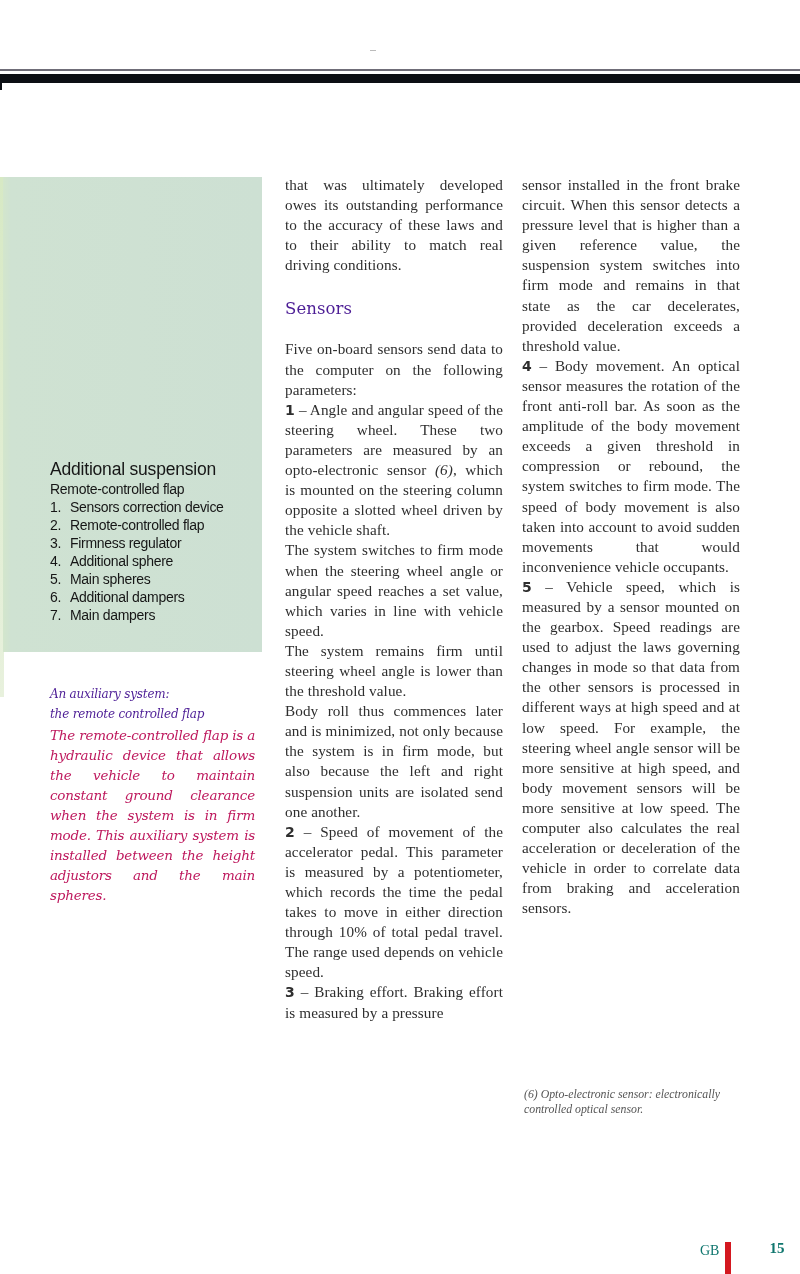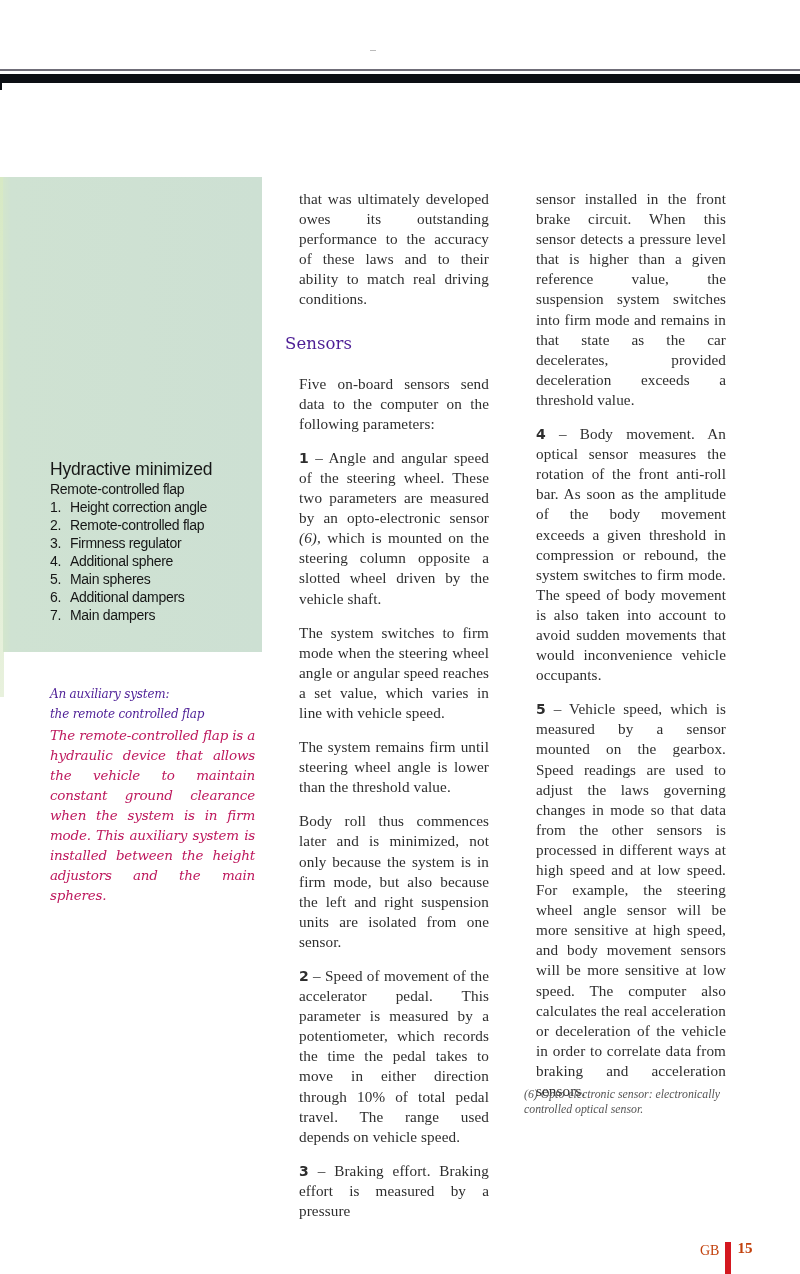--- a/index.html
+++ b/index.html
@@ -46,62 +46,62 @@
   }
   .aux-title { font-size: 12px; line-height: 20px; color: #4c1d95; letter-spacing: -0.2px; }
   .aux-body { font-size: 13.5px; line-height: 20px; color: #be185d; letter-spacing: -0.2px; margin-top: 1px; text-align: justify; }
 
   .col {
     position: absolute; width: 218px;
     font-family: "Liberation Serif", "DejaVu Serif", serif;
     font-size: 15.2px; line-height: 20.1px; color: #2e2e2e;
     text-align: justify; letter-spacing: 0.1px;
   }
-  .col p { margin: 14px; }
+  .col p { margin: 0; }
   .col-mid { left: 285px; top: 175px; }
   .col-right { left: 522px; top: 175px; }
   .heading {
     font-family: "DejaVu Serif", "Liberation Serif", serif; font-weight: normal;
     font-size: 16.5px; color: #4c1d95; margin: 24px 0 20px 0; line-height: 20px;
   }
   .num-bold { font-weight: bold; font-family: "DejaVu Sans", sans-serif; font-size: 14px; }
   .ref { font-style: italic; }
 
   .footnote {
     position: absolute; left: 524px; top: 1087px; width: 220px;
     font-family: "Liberation Serif", "DejaVu Serif", serif; font-style: italic;
     font-size: 11.8px; line-height: 15px; color: #555;
   }
   .folio {
     position: absolute; top: 1240px; left: 700px; height: 34px;
     display: flex; align-items: flex-start; gap: 6px;
-    font-family: "Liberation Serif", "DejaVu Serif", serif; color: #c2410c;
+    font-family: "Liberation Serif", "DejaVu Serif", serif; color: #0f766e;
   }
   .folio-lang { font-size: 14px; line-height: 16px; margin-top: 3px; }
   .folio-bar { width: 6px; height: 34px; background: #d41820; margin-top: 2px; }
-  .folio-page { font-size: 15px; font-weight: bold; line-height: 16px; }
+  .folio-page { font-size: 15px; font-weight: bold; line-height: 16px; margin-left: 32px; }
 </style>
 </head>
 <body>
 
 <div class="top-dash"></div>
 <div class="rule-thin"></div>
 <div class="rule-thick"></div>
 <div class="rule-tick"></div>
 
 <div class="panel-edge"></div>
 <div class="panel"></div>
 
 <div class="legend">
-  <div class="legend-title">Hydractive minimized</div>
+  <div class="legend-title">Additional suspension</div>
   <div class="legend-sub">Remote-controlled flap</div>
   <ul class="legend-list">
     <li>
         <span class="num">1.</span>
-        <span>Height correction angle</span>
+        <span>Sensors correction device</span>
       </li>
     <li>
         <span class="num">2.</span>
         <span>Remote-controlled flap</span>
       </li>
     <li>
         <span class="num">3.</span>
         <span>Firmness regulator</span>
       </li>
     <li>
@@ -129,21 +129,21 @@
   <div class="aux-body">The remote-controlled flap is a hydraulic device that allows the vehicle to maintain constant ground clearance when the system is in firm mode. This auxiliary system is installed between the height adjustors and the main spheres.</div>
 </div>
 
 <div class="col col-mid">
   <p>that was ultimately developed owes its outstanding performance to the accuracy of these laws and to their ability to match real driving conditions.</p>
   <h2 class="heading">Sensors</h2>
   <p>Five on-board sensors send data to the computer on the following parameters:</p>
   <p><span class="num-bold">1</span><span> – Angle and angular speed of the steering wheel. These two parameters are measured by an opto-electronic sensor </span><span class="ref">(6)</span><span>, which is mounted on the steering column opposite a slotted wheel driven by the vehicle shaft.</span></p>
   <p>The system switches to firm mode when the steering wheel angle or angular speed reaches a set value, which varies in line with vehicle speed.</p>
   <p>The system remains firm until steering wheel angle is lower than the threshold value.</p>
-  <p>Body roll thus commences later and is minimized, not only because the system is in firm mode, but also because the left and right suspension units are isolated from one sensor.</p>
+  <p>Body roll thus commences later and is minimized, not only because the system is in firm mode, but also because the left and right suspension units are isolated send one another.</p>
   <p><span class="num-bold">2</span><span> – Speed of movement of the accelerator pedal. This parameter is measured by a potentiometer, which records the time the pedal takes to move in either direction through 10% of total pedal travel. The range used depends on vehicle speed.</span></p>
   <p><span class="num-bold">3</span><span> – Braking effort. Braking effort is measured by a pressure</span></p>
 </div>
 
 <div class="col col-right">
   <p>sensor installed in the front brake circuit. When this sensor detects a pressure level that is higher than a given reference value, the suspension system switches into firm mode and remains in that state as the car decelerates, provided deceleration exceeds a threshold value.</p>
   <p><span class="num-bold">4</span><span> – Body movement. An optical sensor measures the rotation of the front anti-roll bar. As soon as the amplitude of the body movement exceeds a given threshold in compression or rebound, the system switches to firm mode. The speed of body movement is also taken into account to avoid sudden movements that would inconvenience vehicle occupants.</span></p>
   <p><span class="num-bold">5</span><span> – Vehicle speed, which is measured by a sensor mounted on the gearbox. Speed readings are used to adjust the laws governing changes in mode so that data from the other sensors is processed in different ways at high speed and at low speed. For example, the steering wheel angle sensor will be more sensitive at high speed, and body movement sensors will be more sensitive at low speed. The computer also calculates the real acceleration or deceleration of the vehicle in order to correlate data from braking and acceleration sensors.</span></p>
 </div>
 

